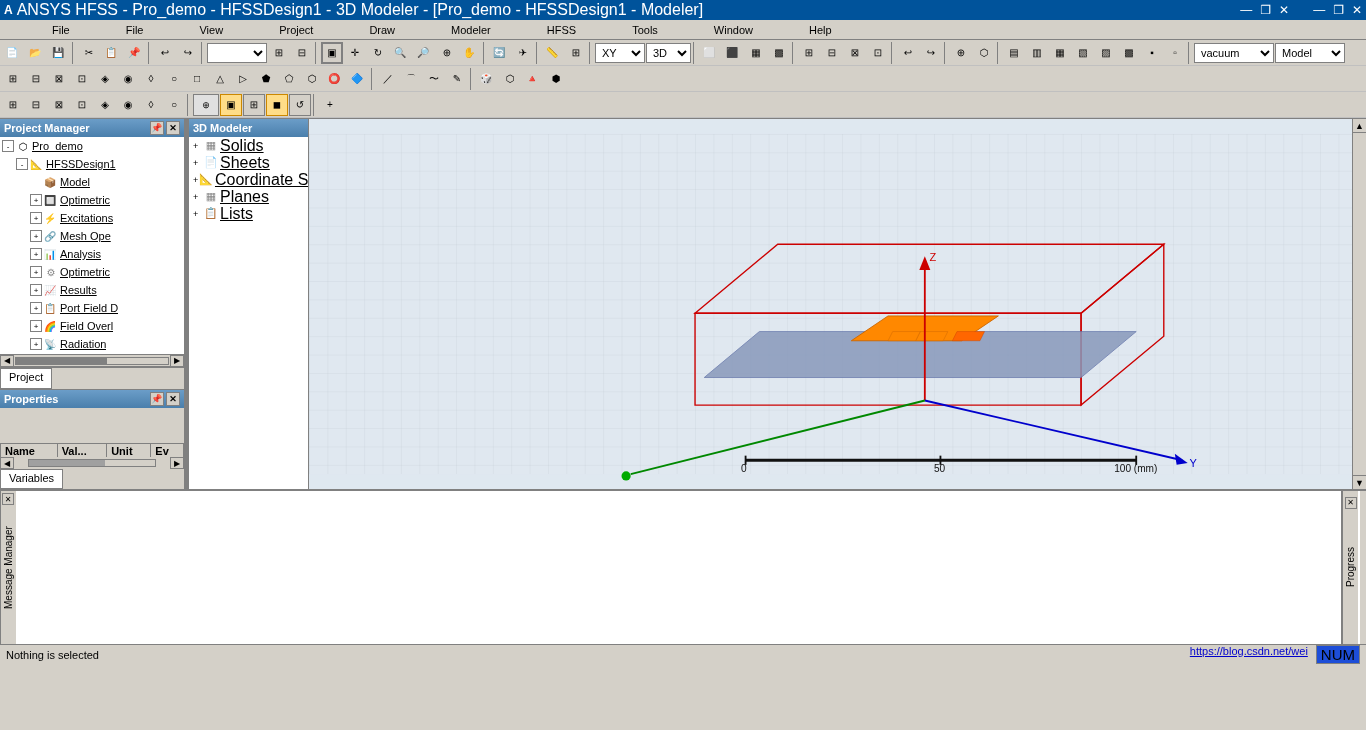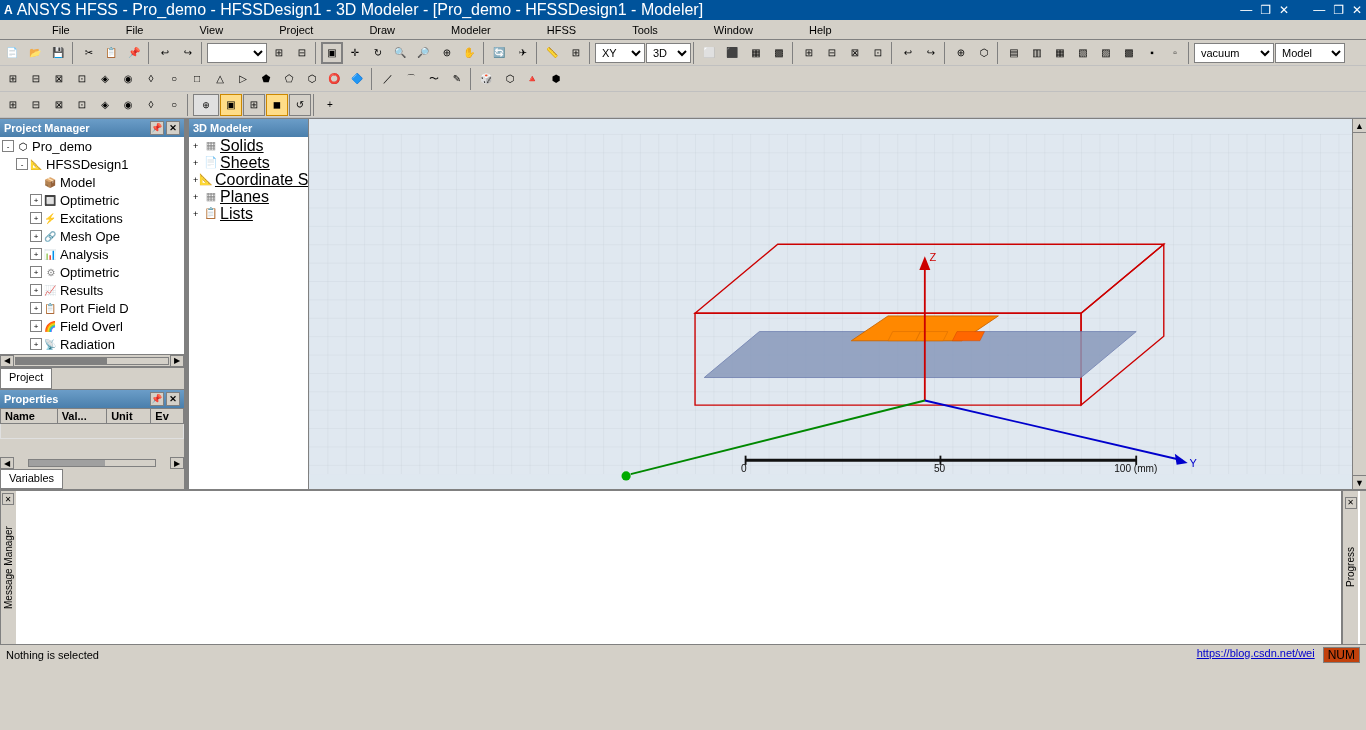--- a/index.html
+++ b/index.html
@@ -38,29 +38,29 @@
     .panel-header {
       height: 18px; background: linear-gradient(to bottom, #6b9dc8, #4a7fac); color: #fff; display: flex; align-items: center; justify-content: space-between; padding: 0 4px; font-size: 11px; font-weight: bold;
     }
     .panel-header-btns { display: flex; gap: 2px; }
     .panel-header-btn { width: 14px; height: 14px; background: #d4d0c8; border: 1px solid #808080; display: flex; align-items: center; justify-content: center; font-size: 9px; cursor: pointer; color: #000; }
 
     .tree-view { overflow-y: auto; overflow-x: hidden; flex: 1; background: #fff; }
     .tree-item { display: flex; align-items: center; height: 18px; padding-left: 4px; cursor: pointer; white-space: nowrap; }
     .tree-item .expand { width: 12px; height: 12px; display: inline-flex; align-items: center; justify-content: center; font-size: 8px; border: 1px solid #808080; background: #fff; color: #000; margin-right: 2px; }
     .tree-item .icon { width: 14px; height: 14px; margin-right: 2px; display: inline-flex; align-items: center; justify-content: center; font-size: 10px; }
-    .tree-item .label { font-size: 13px; overflow: hidden; text-overflow: ellipsis; }
+    .tree-item .label { font-size: 11px; overflow: hidden; text-overflow: ellipsis; text-decoration: underline; }
     .indent1 { padding-left: 16px; }
     .indent2 { padding-left: 30px; }
 
     
     #properties-panel {
       height: 100px; display: flex; flex-direction: column; border-top: 1px solid #808080;
     }
-    .props-table { flex: 1; overflow: hidden; }
+    .props-table { flex: 1; overflow: hidden; margin-top: 35px; }
     .props-table table { width: 100%; font-size: 11px; border-collapse: collapse; }
     .props-table th { background: #d4d0c8; border: 1px solid #808080; padding: 1px 4px; text-align: left; }
     .props-table td { border: 1px solid #e0e0e0; padding: 1px 4px; }
     .hscroll { height: 12px; background: #d4d0c8; display: flex; align-items: center; }
     .hscroll-bar { flex: 1; height: 8px; background: #d4d0c8; border: 1px solid #808080; margin: 0 14px; }
     .scrollbar-btn { width: 14px; height: 12px; background: #d4d0c8; border: 1px solid #808080; display: flex; align-items: center; justify-content: center; font-size: 8px; cursor: pointer; }
     #variables-tab { height: 20px; display: flex; }
     .tab-btn { padding: 2px 8px; background: #d4d0c8; border: 1px solid #808080; font-size: 11px; cursor: pointer; }
     .tab-btn.active { background: #fff; }
     #model-tree-bar {
@@ -80,21 +80,21 @@
     }
     #message-content { flex: 1; background: #fff; margin-left: 16px; overflow: auto; }
     #progress-label { writing-mode: vertical-rl; transform: rotate(180deg); font-size: 10px; }
     #right-side-bar { width: 8px; background: #d4d0c8; border-left: 2px solid #fff; }
 
     
     #status-bar {
       height: 20px; background: #d4d0c8; border-top: 1px solid #808080; display: flex; align-items: center; justify-content: space-between; padding: 0 6px; font-size: 11px;
     }
     #status-right { display: flex; gap: 8px; }
-    .status-item { padding: 0 4px; border: 1px solid #808080; background: #c2410c; font-size: 12px; }
+    .status-item { padding: 0 4px; border: 1px solid #808080; background: #1d4ed8; font-size: 15px; }
 
     
     .vresize { width: 4px; background: #808080; cursor: col-resize; }
 
     
     svg#scene { width: 100%; height: 100%; }
 
     
     .mt-item { display: flex; align-items: center; height: 17px; padding-left: 4px; font-size: 11px; cursor: pointer; white-space: nowrap; }
     .mt-expand { width: 10px; font-size: 9px; margin-right: 1px; }

